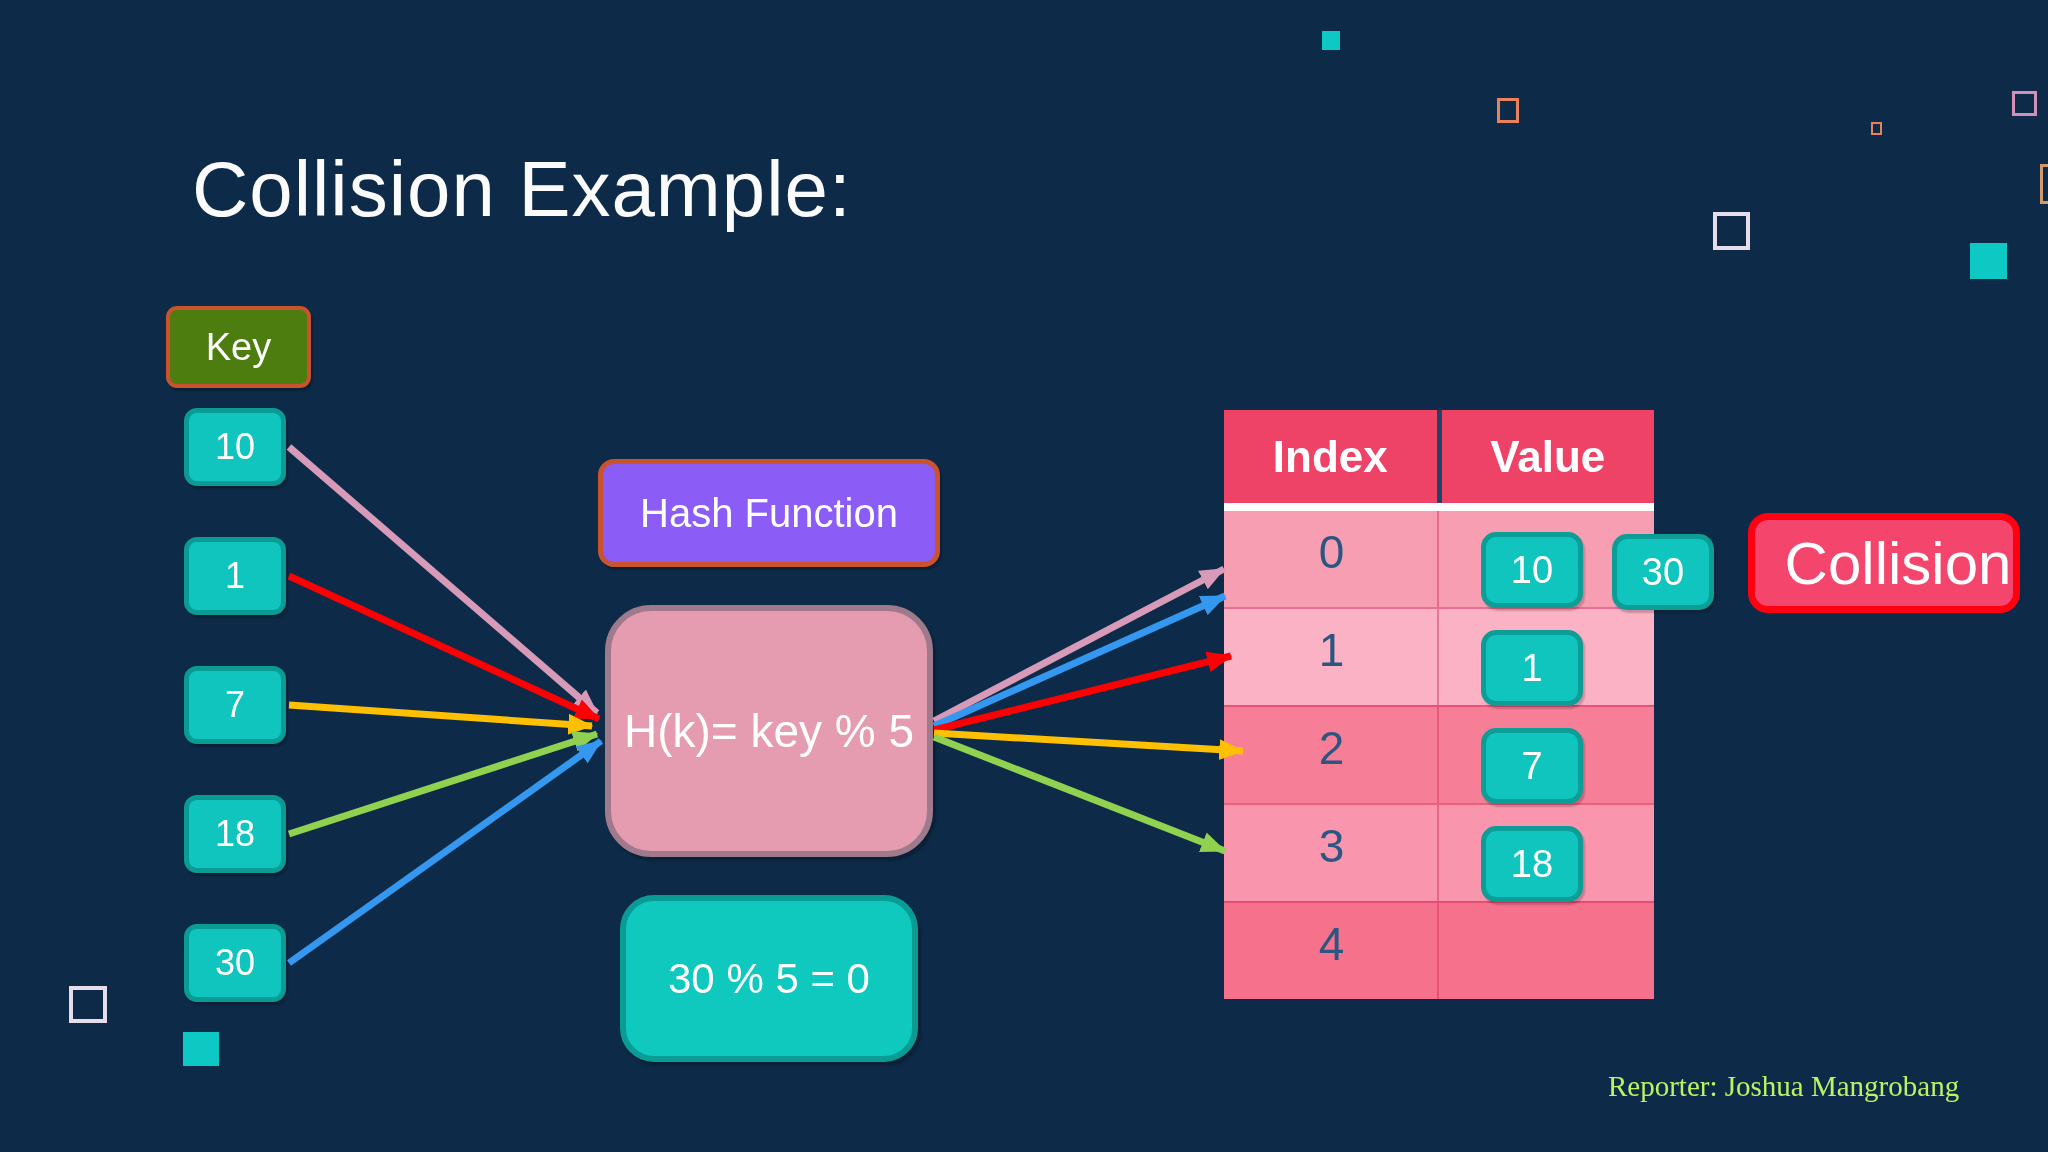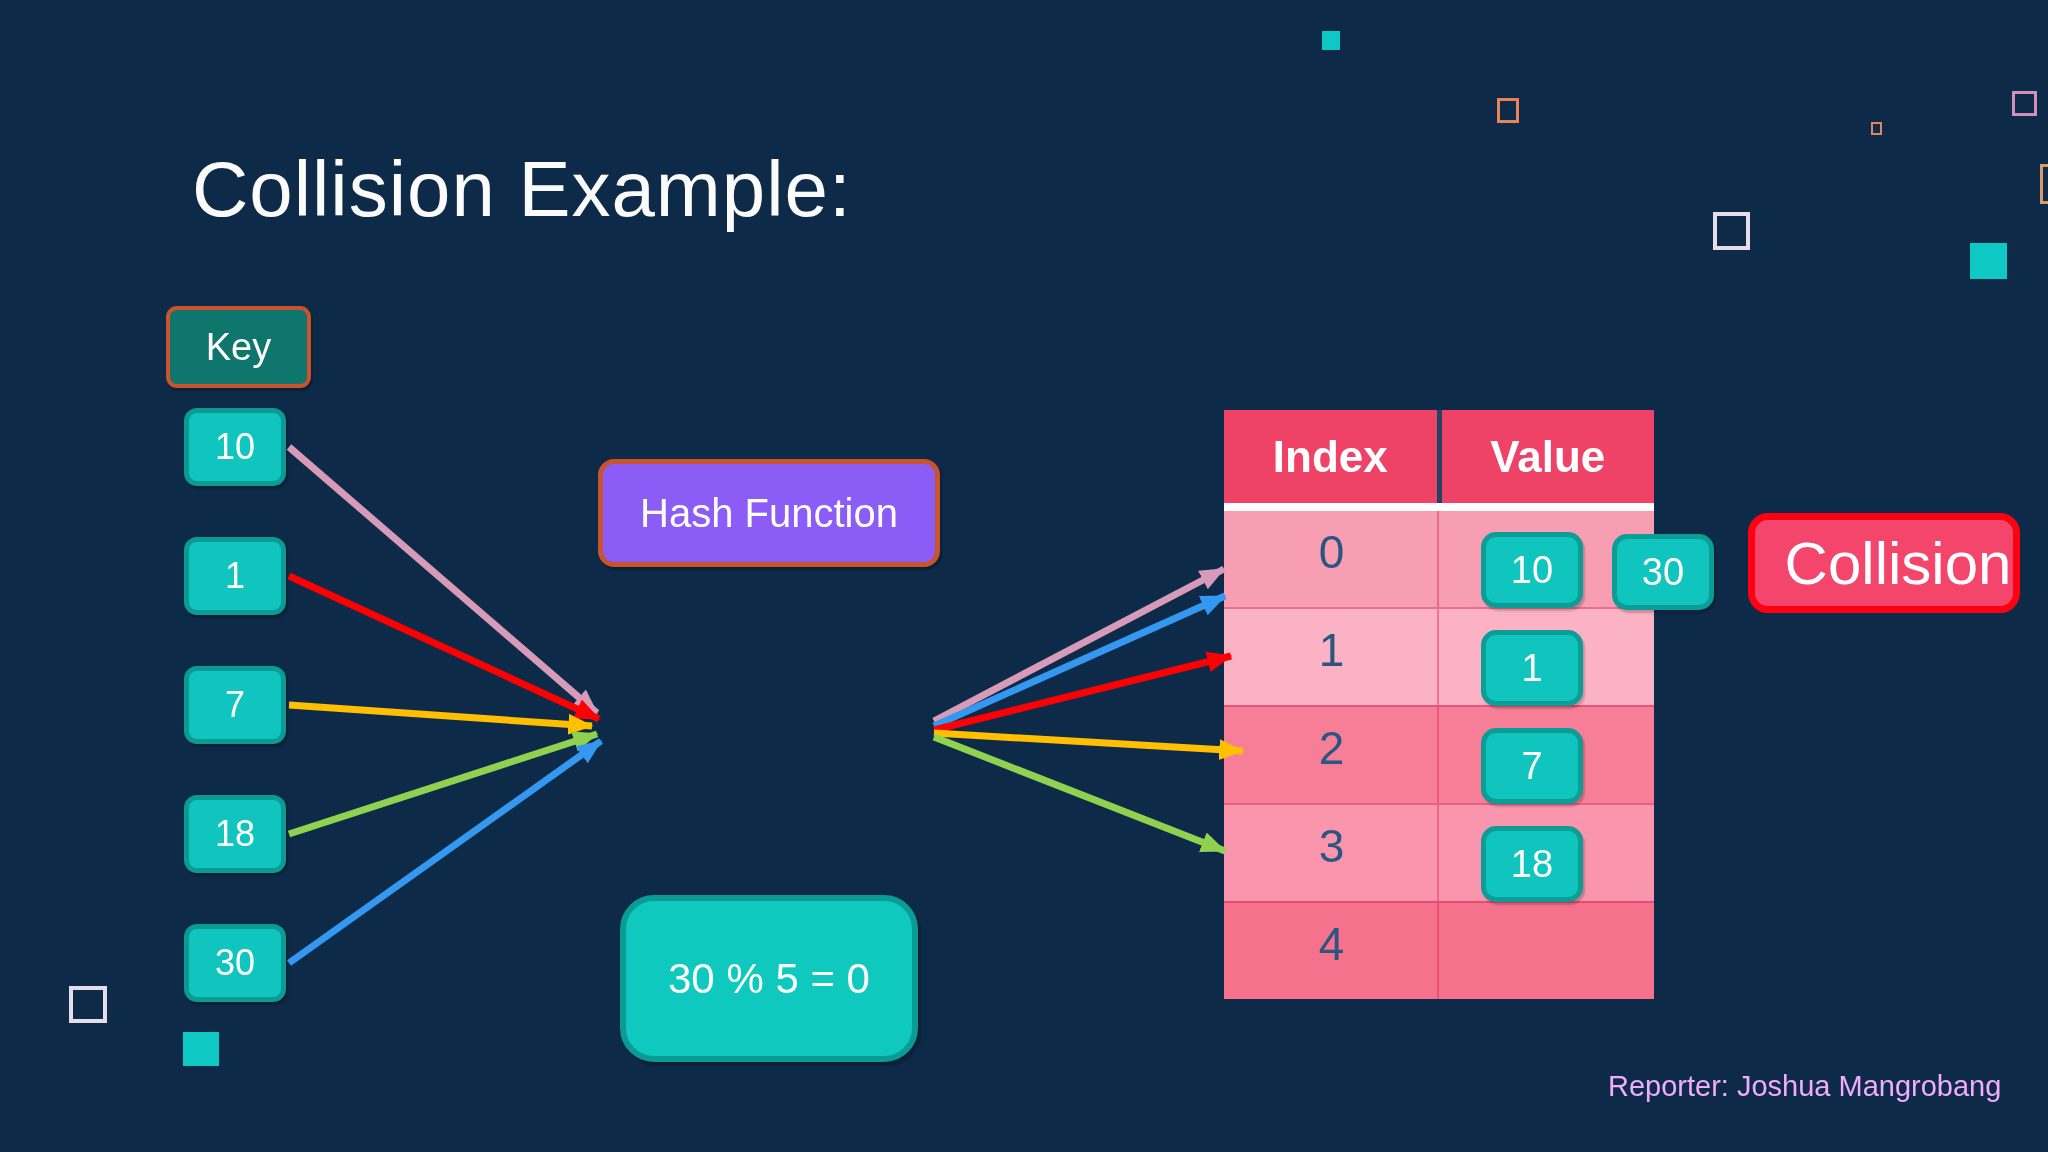--- a/index.html
+++ b/index.html
@@ -9,21 +9,21 @@
     font-family:"Liberation Sans", sans-serif;
   }
   .abs{position:absolute;}
   .center{display:flex;align-items:center;justify-content:center;}
 
   .title{left:148px;top:92px;font-size:78px;font-weight:400;color:#FBFBFB;letter-spacing:1px;margin-left:44px;}
 
   
   .key-header{
     left:166px;top:306px;width:137px;height:74px;
-    background:#0f766e;border:4px solid #C8532C;border-radius:11px;
+    background:#4d7c0f;border:4px solid #C8532C;border-radius:11px;
     font-size:38px;box-shadow:2px 3px 2px rgba(0,0,0,0.25);
   }
   .key-box{
     left:184px;width:102px;height:78px;
     background:#10C5BE;border:5px solid #0A9C94;border-radius:13px;
     font-size:36px;box-sizing:border-box;box-shadow:2px 3px 2px rgba(0,0,0,0.25);
   }
 
   
   .hash-label{
@@ -63,21 +63,21 @@
   }
   .value-box.second{left:388px;top:23px;}
 
   
   .collision{
     left:1748px;top:513px;width:272px;height:100px;
     background:#F4466C;border:7px solid #FF0011;border-radius:20px;
     font-size:60px;box-sizing:border-box;padding-left:28px;
   }
 
-  .reporter{left:1608px;top:1070px;font-size:29px;color:#f0abfc;}
+  .reporter{left:1608px;top:1070px;font-size:29px;color:#bef264;font-family:Liberation Serif, serif;}
 
   
   .sq{position:absolute;box-sizing:border-box;}
   .sq-teal{background:#0EC8C4;}
   .sq-o-orange{border:3px solid #E8825A;}
   .sq-o-orange-sm{border:2px solid #E8825A;}
   .sq-o-pink{border:3px solid #D48FB8;}
   .sq-o-tan{border:3px solid #D49A6A;}
   .sq-o-white{border:4px solid #E6DCEA;}
 
@@ -91,20 +91,21 @@
   <h1 class="abs title">Collision Example:</h1>
 
   <div class="abs center key-header">Key</div>
   <div class="abs center key-box" style="top:408px">10</div>
   <div class="abs center key-box" style="top:537px">1</div>
   <div class="abs center key-box" style="top:666px">7</div>
   <div class="abs center key-box" style="top:795px">18</div>
   <div class="abs center key-box" style="top:924px">30</div>
 
   <div class="abs center hash-label">Hash Function</div>
+  <div class="abs center hash-formula">H(k)= key % 5</div>
   <div class="abs center hash-example">30 % 5 = 0</div>
 
   <div class="abs htable">
     <div class="thead" style="background: rgb(238, 66, 102);">
       <div class="th">Index</div>
       <div class="th-divider"></div>
       <div class="th">Value</div>
     </div>
     <div class="header-underline"></div>
     <div class="tbody">

